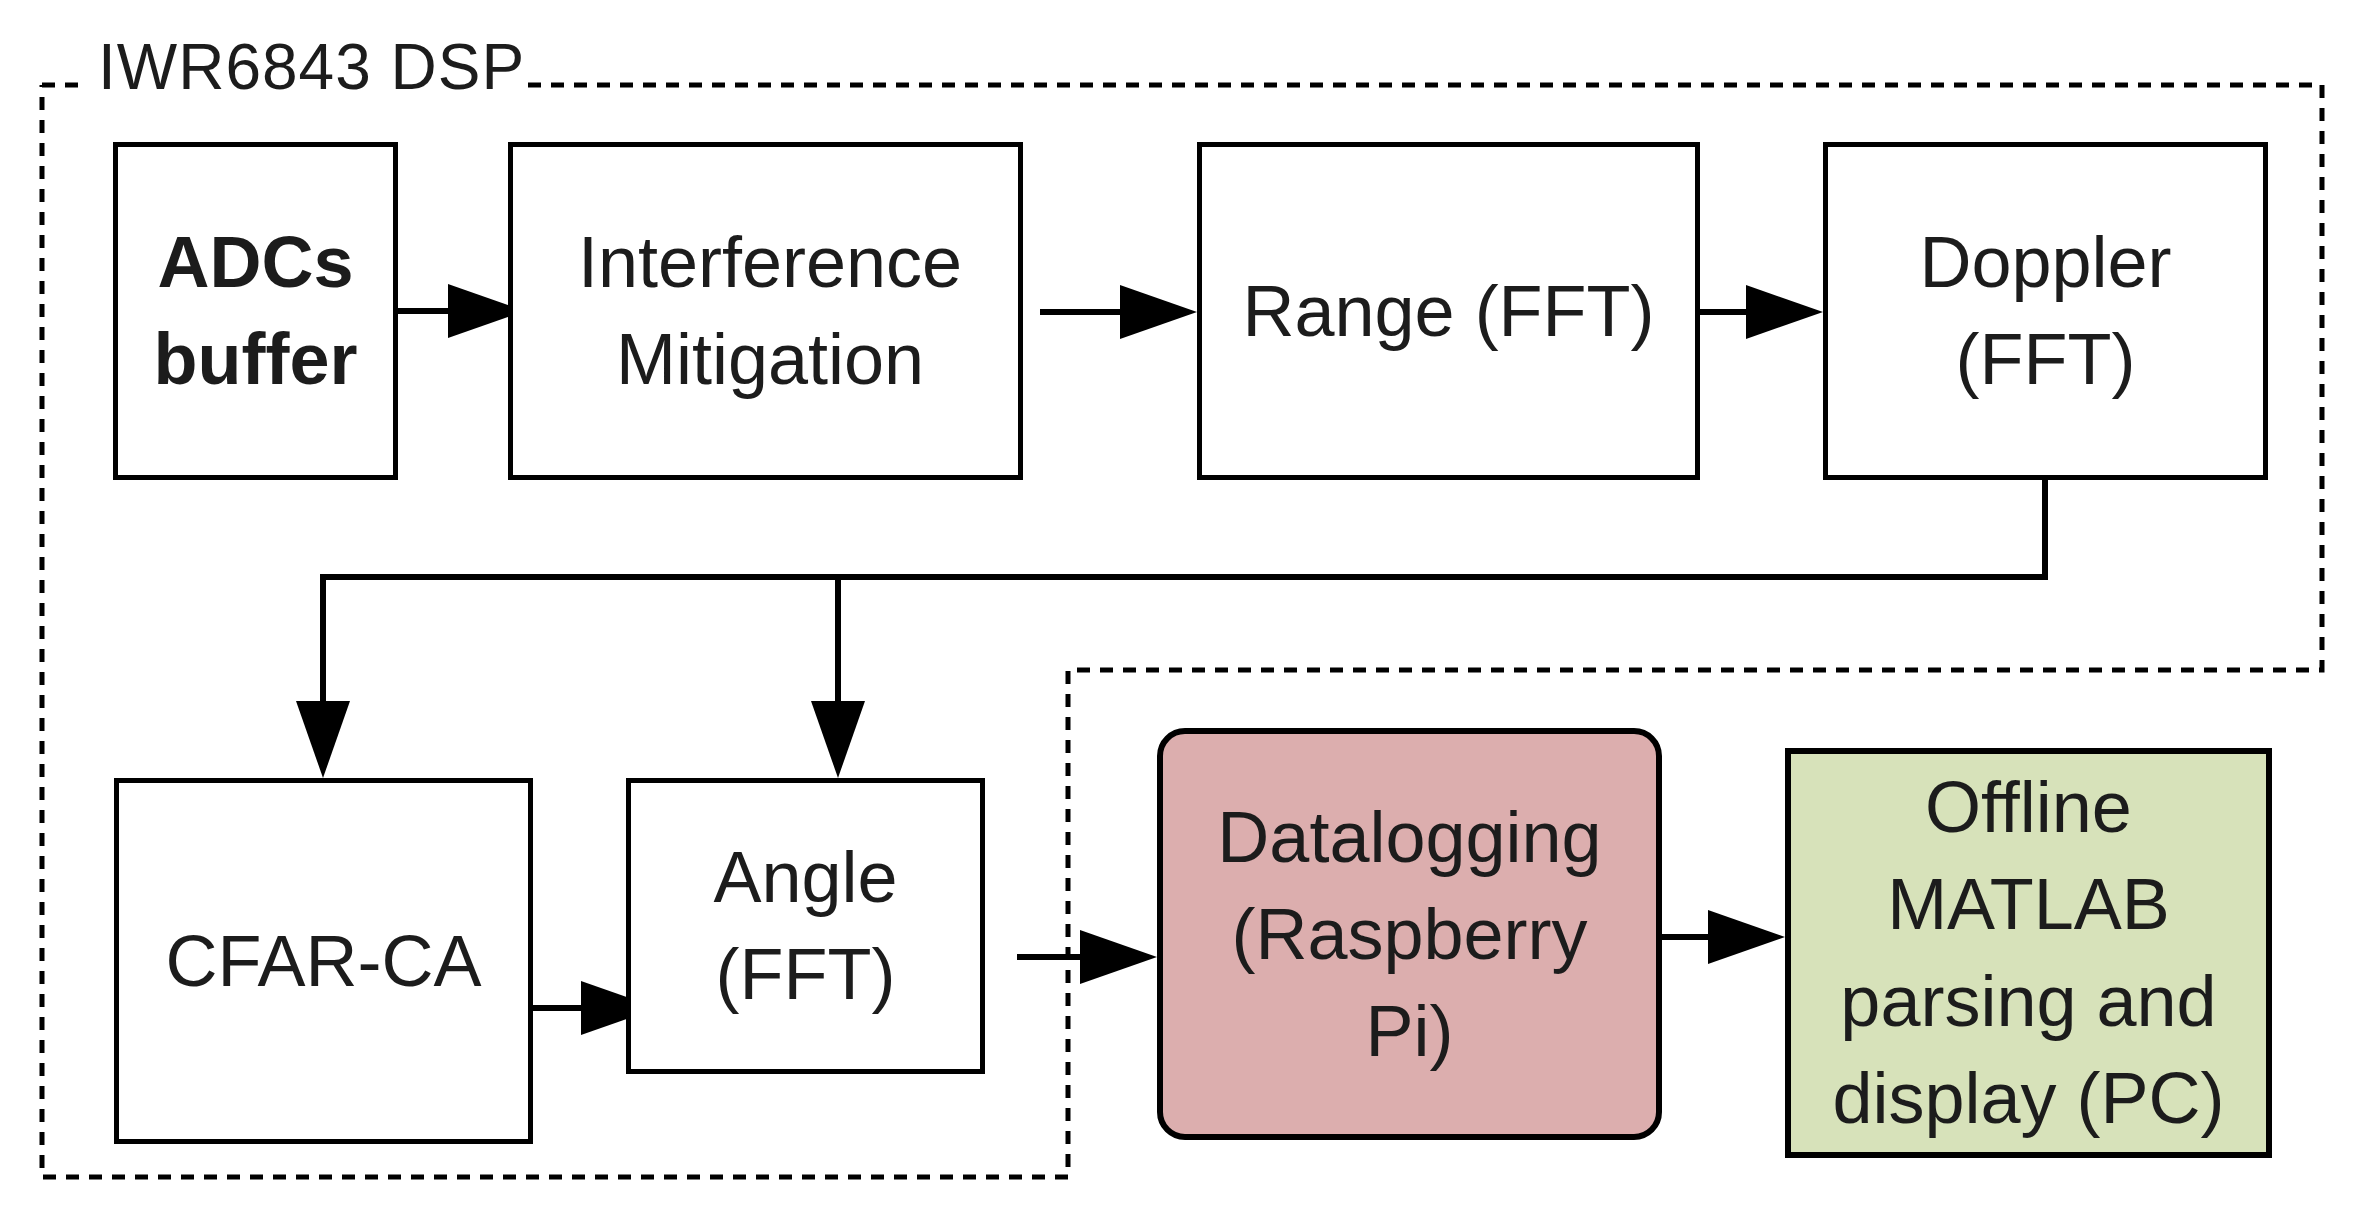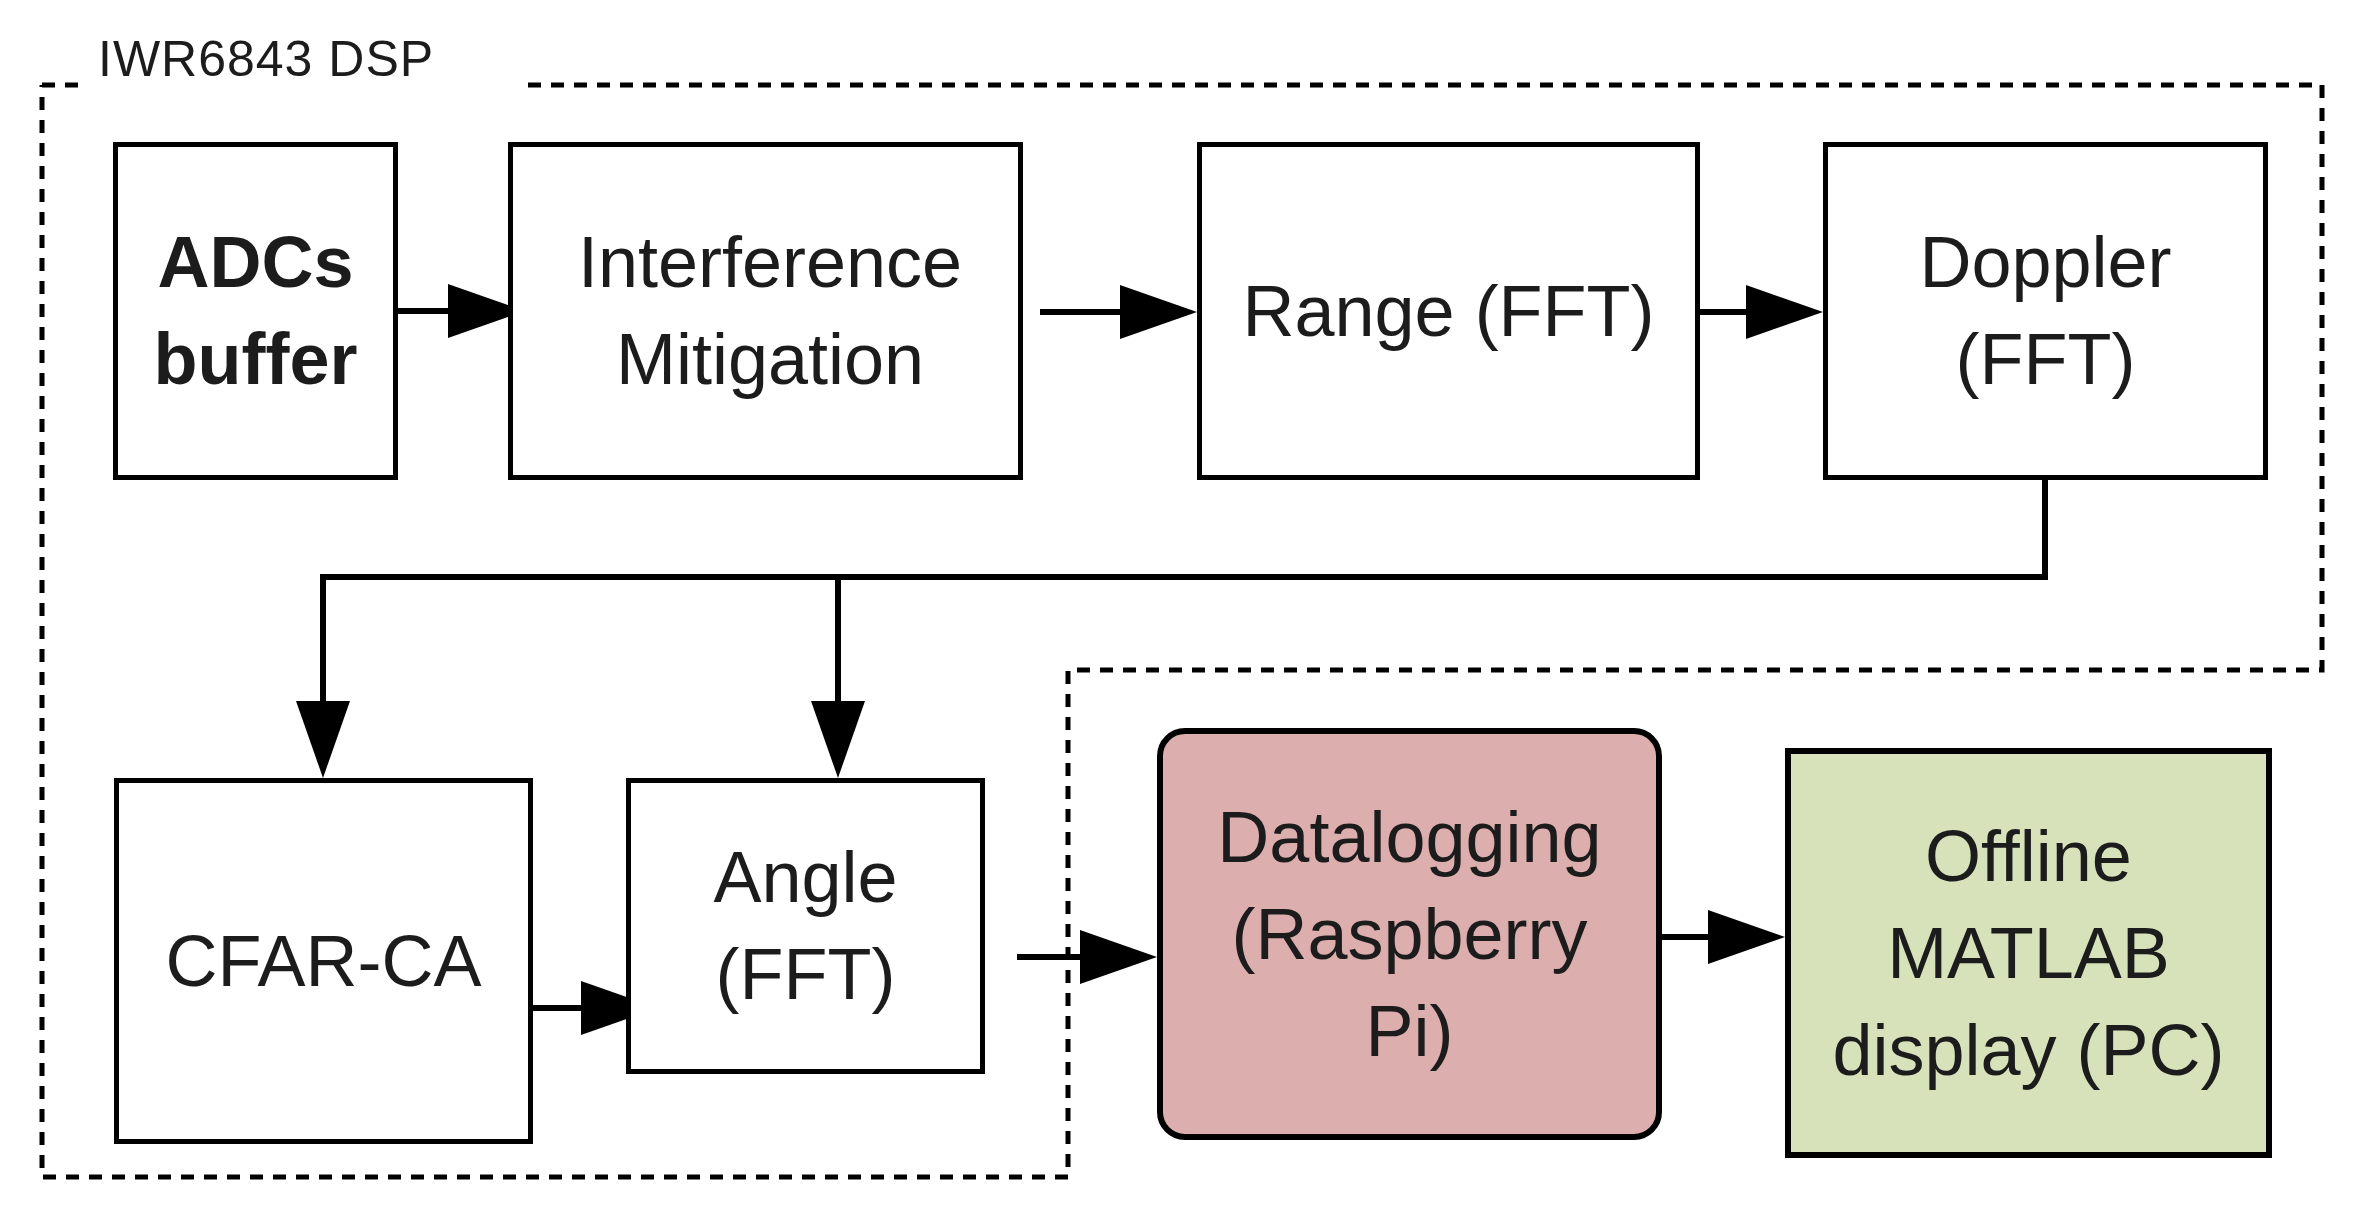--- a/index.html
+++ b/index.html
@@ -6,21 +6,21 @@
   #canvas{
     position:relative;
     width:2355px;height:1209px;
     background:#ffffff;
     font-family:"Liberation Sans", sans-serif;
     overflow:hidden;
   }
   #diagram-title{
     position:absolute;
     left:98px; top:30px;
-    font-size:50px;
+    font-size:64px;
     color:#1c1c1c;
     letter-spacing:1px;
     white-space:nowrap;
   }
   .node{
     position:absolute;
     box-sizing:border-box;
     border:5px solid #000000;
     background:#ffffff;
     display:flex;
@@ -134,16 +134,17 @@
 
   <div class="node colored" id="node-datalogging" style="background: rgb(220, 174, 174); border-radius: 28px;">
     <div class="line">Datalogging</div>
     <div class="line">(Raspberry</div>
     <div class="line">Pi)</div>
   </div>
 
   <div class="node colored" id="node-matlab" style="background: rgb(215, 226, 186); margin-top: 20px;">
     <div class="line">Offline</div>
     <div class="line">MATLAB</div>
+    <div class="line">parsing and</div>
     <div class="line">display (PC)</div>
   </div>
 
 </div>
 
 </body></html>

